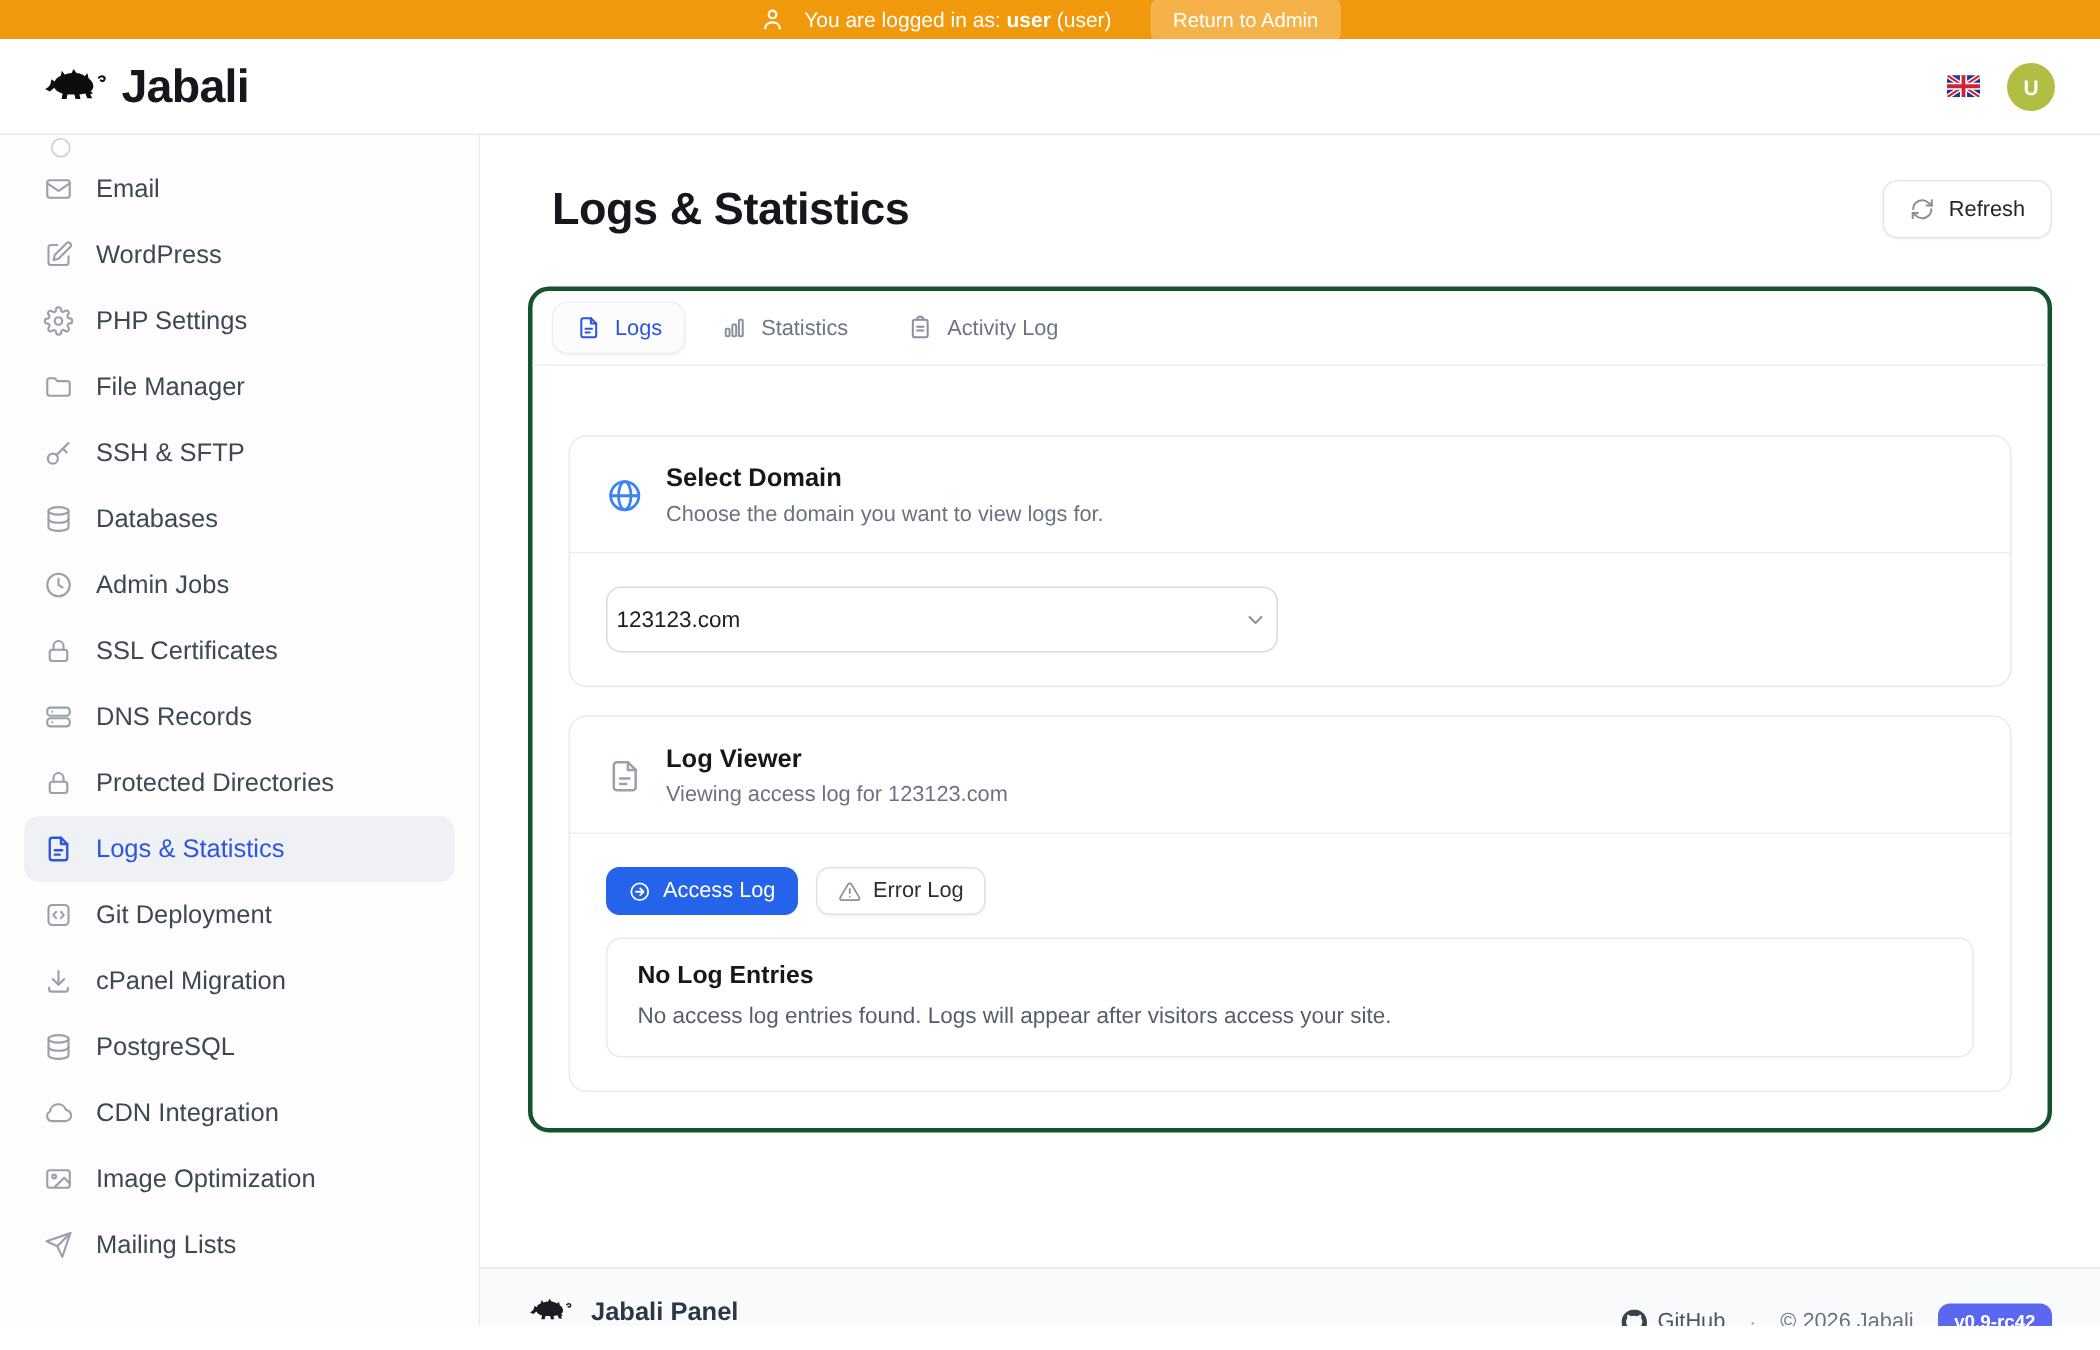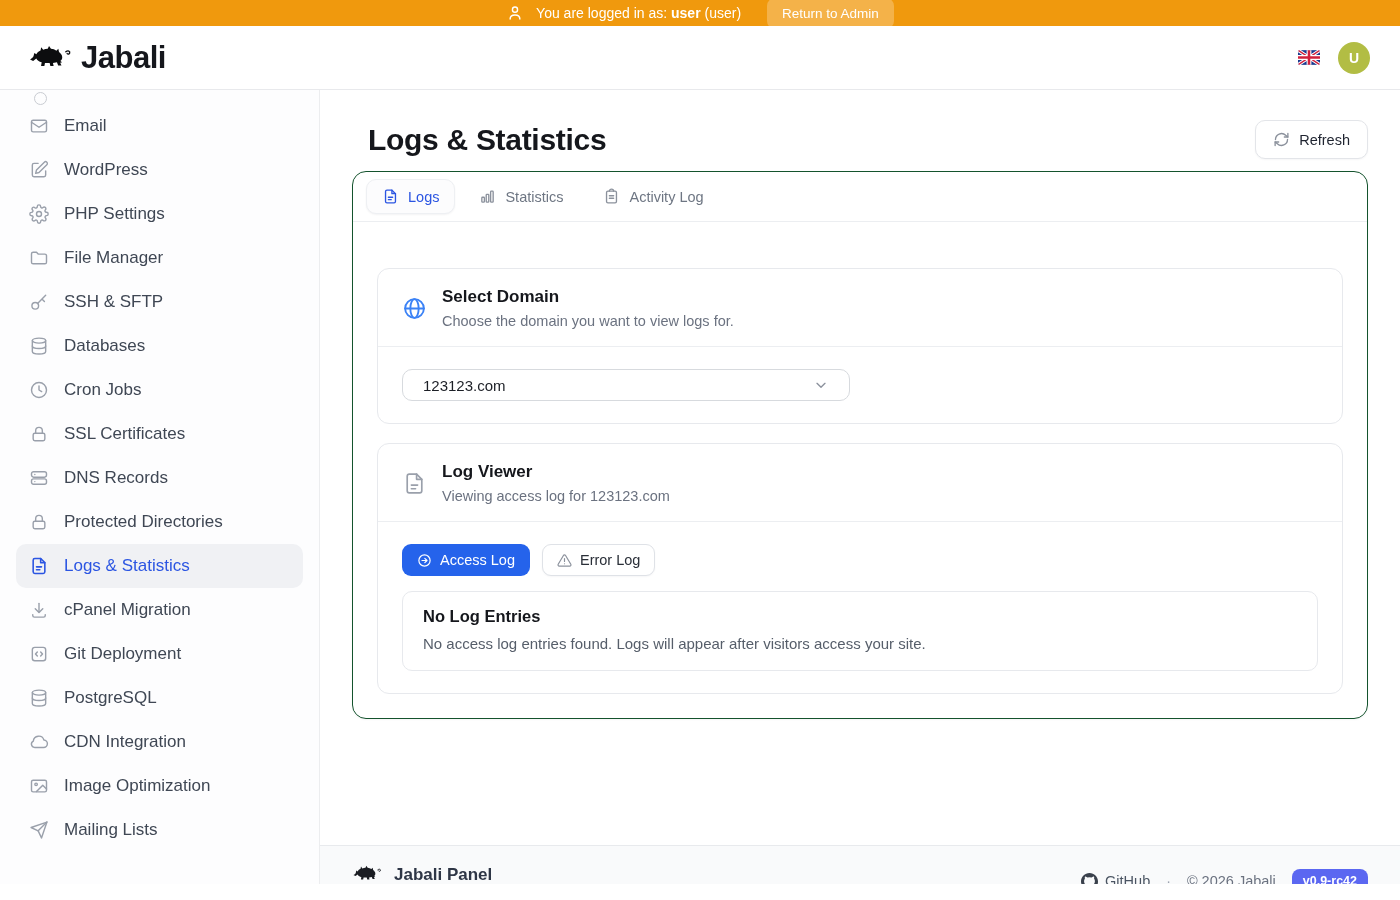--- a/index.html
+++ b/index.html
@@ -42,43 +42,43 @@
   
   .main { flex:1; position:relative; background:#fff; overflow:hidden; }
   .main-inner { padding:30px 32px 0; }
   .title-row { display:flex; align-items:center; justify-content:space-between; padding-left:16px; }
   h1 { font-size:30px; font-weight:800; color:#15171c; letter-spacing:-.3px; }
   .btn-refresh { display:flex; align-items:center; gap:9px; background:#fff; border:1px solid #e3e5e9;
     border-radius:10px; padding:10px 17px; font-size:14.5px; color:#1f2430; font-family:inherit;
     cursor:pointer; box-shadow:0 1px 2px rgba(16,24,40,.04);margin-left:24px; }
   .btn-refresh .ric { color:#8b919c; display:flex; }
 
-  .tabs-card { margin-top:12px; background:#fff; border:1px solid #14532d; border-radius:14px;
+  .tabs-card { margin-top:32px; background:#fff; border:3px solid #14532d; border-radius:14px;
     box-shadow:0 1px 2px rgba(16,24,40,.04); }
   .tabs-header { display:flex; gap:8px; padding:7px 13px; border-bottom:1px solid #eceef1; }
   .tab { display:flex; align-items:center; gap:9px; padding:8px 15px; border-radius:10px;
     font-size:14.5px; color:#6e7683; border:1px solid transparent; cursor:pointer; }
   .tab .ticon { display:flex; color:#8b919c; }
   .tab.active { color:var(--accent,#2b55e2); background:#fcfcfd; border-color:#eef0f3;
     box-shadow:0 1px 2px rgba(16,24,40,.05); }
   .tab.active .ticon { color:var(--accent,#2b55e2); }
   .tabs-body { padding:46px 24px 24px; }
 
   .inner-card { background:#fff; border:1px solid #e7e9ed; border-radius:12px; }
   .inner-card + .inner-card { margin-top:19px; }
   .card-head { display:flex; align-items:center; gap:15px; padding:18px 24px 17px;
     border-bottom:1px solid #eceef1; }
   .card-head .cicon { display:flex; }
   .cicon.blue { color:#3b82f6; } .cicon.gray { color:#9aa0ab; }
   .card-title { font-size:17px; font-weight:700; color:#15171c; margin-bottom:6px; }
   .card-desc { font-size:14.5px; color:#6b7280; }
   .card-body { padding:22px 24px; }
 
-  .select { width:448px; height:32px; display:flex; align-items:center; justify-content:space-between;
-    border:1px solid #d7dade; border-radius:10px; padding:0 20px; font-size:15px; color:#1c1f26;
+  .select { width:448px; height:44px; display:flex; align-items:center; justify-content:space-between;
+    border:1px solid #d7dade; border-radius:10px; padding:0 6px; font-size:15px; color:#1c1f26;
     background:#fff; cursor:pointer; }
   .select .chev { color:#8b919c; display:flex; }
 
   .log-buttons { display:flex; gap:12px; }
   .btn-access { display:flex; align-items:center; gap:8px; background:var(--button-blue,#2563eb);
     color:#fff; border:none; border-radius:9px; padding:12px 15px; height:32px; font-size:14.5px;
     font-family:inherit; cursor:pointer; }
   .btn-error { display:flex; align-items:center; gap:8px; background:#fff; color:#2a2f38;
     border:1px solid #dfe2e7; border-radius:9px; padding:0 14px; height:32px; font-size:14.5px;
     font-family:inherit; cursor:pointer; box-shadow:0 1px 2px rgba(16,24,40,.04); }
@@ -212,21 +212,21 @@
       <span>Databases</span>
     </div>
 
     <div class="side-item">
       <span class="sicon">
           <svg width="20" height="20" viewBox="0 0 24 24" fill="none" stroke="currentColor" stroke-width="1.7" stroke-linecap="round" stroke-linejoin="round">
             <circle cx="12" cy="12" r="9"></circle>
             <path d="M12 7v5l3.2 1.9"></path>
           </svg>
         </span>
-      <span>Cron Jobs</span>
+      <span>Admin Jobs</span>
     </div>
 
     <div class="side-item">
       <span class="sicon">
           <svg width="20" height="20" viewBox="0 0 24 24" fill="none" stroke="currentColor" stroke-width="1.7" stroke-linecap="round" stroke-linejoin="round">
             <rect x="5" y="11" width="14" height="9" rx="2"></rect>
             <path d="M8 11V8a4 4 0 0 1 8 0v3"></path>
           </svg>
         </span>
       <span>SSL Certificates</span>
@@ -261,36 +261,36 @@
             <path d="M9 13h6M9 16.5h4"></path>
           </svg>
         </span>
       <span>Logs &amp; Statistics</span>
     </div>
 
 
     <div class="side-item">
       <span class="sicon">
           <svg width="20" height="20" viewBox="0 0 24 24" fill="none" stroke="currentColor" stroke-width="1.7" stroke-linecap="round" stroke-linejoin="round">
+            <rect x="4" y="4" width="16" height="16" rx="3"></rect>
+            <path d="M10 9.5L7.8 12l2.2 2.5M14 9.5l2.2 2.5-2.2 2.5"></path>
+          </svg>
+        </span>
+      <span>Git Deployment</span>
+    </div>
+
+    <div class="side-item">
+      <span class="sicon">
+          <svg width="20" height="20" viewBox="0 0 24 24" fill="none" stroke="currentColor" stroke-width="1.7" stroke-linecap="round" stroke-linejoin="round">
             <path d="M12 4v10.5"></path>
             <path d="M7.5 10.5l4.5 4.5 4.5-4.5"></path>
             <path d="M4.5 17.5v1a2 2 0 0 0 2 2h11a2 2 0 0 0 2-2v-1"></path>
           </svg>
         </span>
       <span>cPanel Migration</span>
-    </div>
-
-    <div class="side-item">
-      <span class="sicon">
-          <svg width="20" height="20" viewBox="0 0 24 24" fill="none" stroke="currentColor" stroke-width="1.7" stroke-linecap="round" stroke-linejoin="round">
-            <rect x="4" y="4" width="16" height="16" rx="3"></rect>
-            <path d="M10 9.5L7.8 12l2.2 2.5M14 9.5l2.2 2.5-2.2 2.5"></path>
-          </svg>
-        </span>
-      <span>Git Deployment</span>
     </div>
 
     <div class="side-item">
       <span class="sicon">
           <svg width="20" height="20" viewBox="0 0 24 24" fill="none" stroke="currentColor" stroke-width="1.7" stroke-linecap="round" stroke-linejoin="round">
             <ellipse cx="12" cy="5.5" rx="8" ry="3"></ellipse>
             <path d="M4 5.5V12c0 1.66 3.58 3 8 3s8-1.34 8-3V5.5"></path>
             <path d="M4 12v6.5c0 1.66 3.58 3 8 3s8-1.34 8-3V12"></path>
           </svg>
         </span>

